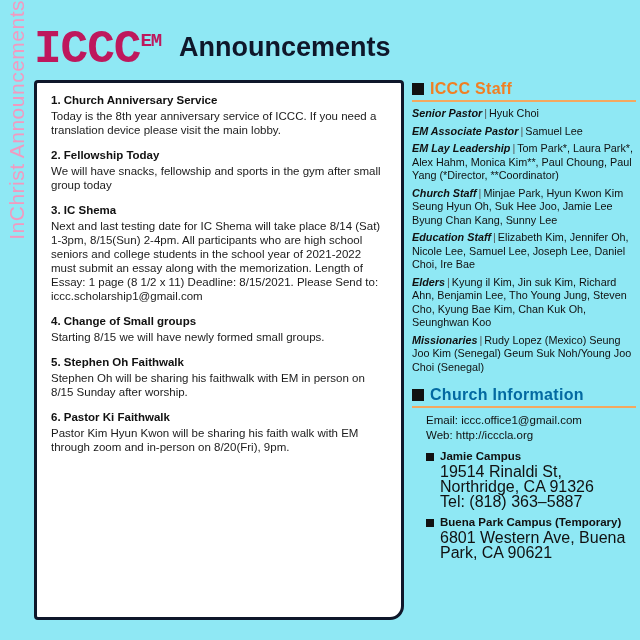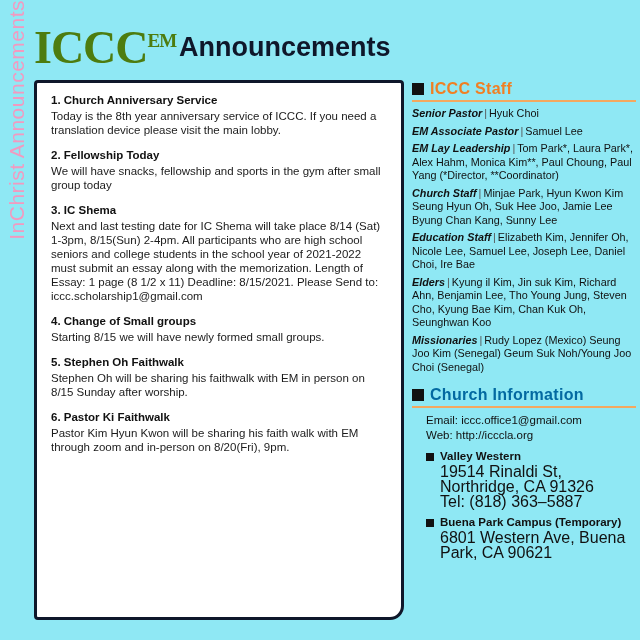--- a/index.html
+++ b/index.html
@@ -44,24 +44,24 @@
     top: 18px;
     width: 380px;
     height: 58px;
   }
   .logo {
     position: absolute;
     left: 0;
     top: 0;
     font-size: 46px;
     font-weight: bold;
-    color: #4d7c0f;
+    color: #be185d;
     letter-spacing: -1px;
     line-height: 46px;
-    font-family: Liberation Serif, serif;
+    font-family: Liberation Mono, monospace;
     text-align: right;
   }
   .logo .em {
     font-size: 19px;
     vertical-align: super;
     font-weight: bold;
   }
   .ann-title {
     position: absolute;
     left: 145px;
@@ -276,21 +276,21 @@
       <span class="sec-title dark">Church Information</span>
     </div>
     <div class="rule"></div>
 
     <div class="ci-line">Email:  iccc.office1@gmail.com</div>
     <div class="ci-line">Web:  http://icccla.org</div>
 
     <div class="campus">
       <span class="bullet"></span>
       <div>
-        <div class="campus-name">Valley Western</div>
+        <div class="campus-name">Jamie Campus</div>
       </div>
     </div>
     <div class="campus-addr" style="margin-left:28px">19514 Rinaldi St,  Northridge, CA 91326</div>
     <div class="campus-addr" style="margin-left:28px">Tel: (818) 363–5887</div>
 
     <div class="campus">
       <span class="bullet"></span>
       <div>
         <div class="campus-name">Buena Park Campus (Temporary)</div>
       </div>

